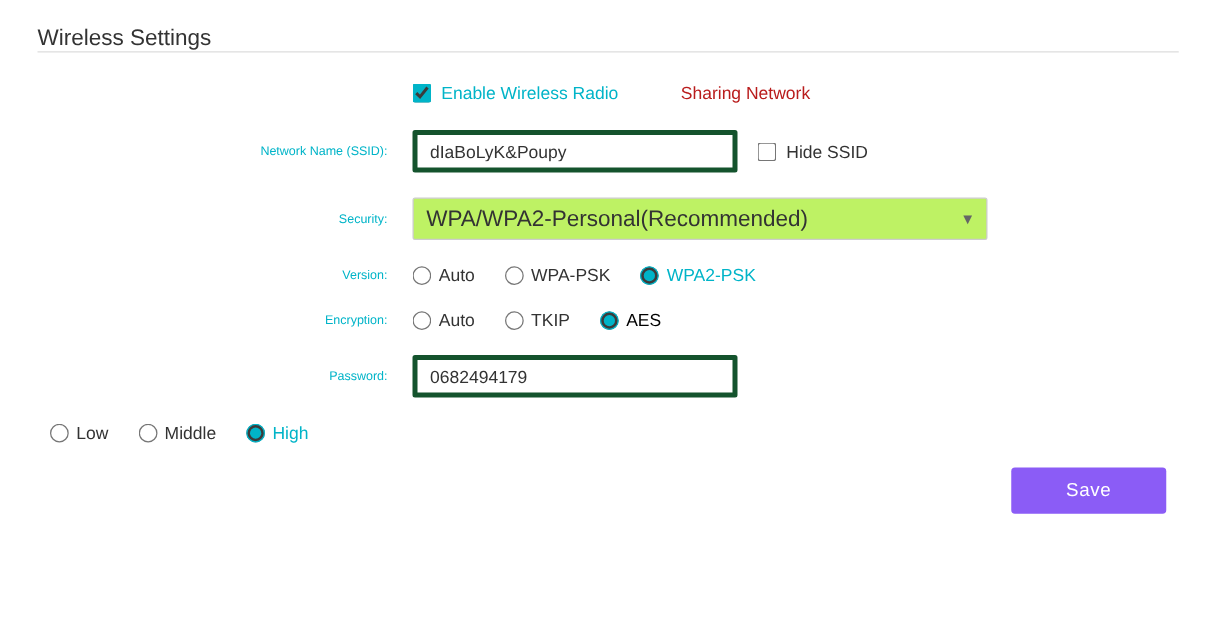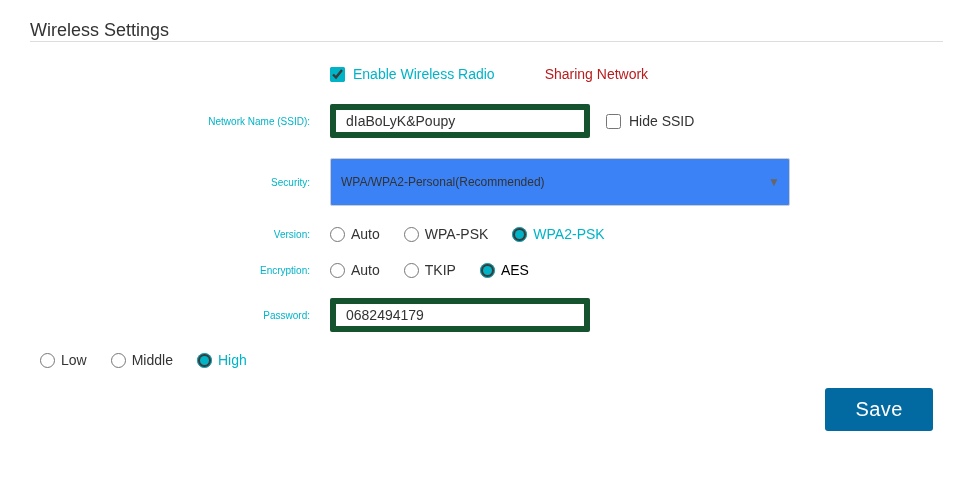--- a/index.html
+++ b/index.html
@@ -62,21 +62,21 @@
       padding-right: 20px;
       color: #00b4c8;
       font-size: 10px;
     }
     .form-control {
       flex: 1;
     }
     input[type="text"] {
       width: 260px;
       height: 34px;
-      border: 6px solid #14532d;
+      border: 4px solid #14532d;
       border-radius: 2px;
       padding: 0 10px;
       font-size: 14px;
       color: #333;
       outline: none;
     }
     .hide-ssid-group {
       display: flex;
       align-items: center;
       gap: 8px;
@@ -90,29 +90,29 @@
     .ssid-row {
       display: flex;
       align-items: center;
     }
     .select-wrapper {
       position: relative;
       width: 460px;
     }
     .select-wrapper select {
       width: 100%;
-      height: 48px;
+      height: 34px;
       border: 1px solid #ccc;
       border-radius: 2px;
       padding: 0 10px;
-      font-size: 12px;
+      font-size: 18px;
       color: #333;
       appearance: none;
       -webkit-appearance: none;
-      background: #3b82f6;
+      background: #bef264;
       cursor: pointer;
       outline: none;
     }
     .select-arrow {
       position: absolute;
       right: 10px;
       top: 50%;
       transform: translateY(-50%);
       pointer-events: none;
       color: #666;
@@ -141,25 +141,25 @@
     .radio-item.selected span {
       color: #00b4c8;
     }
     .save-btn-row {
       display: flex;
       justify-content: flex-end;
       margin-top: 20px;
       padding-right: 10px;
     }
     .save-btn {
-      background: #0369a1;
+      background: #8b5cf6;
       color: #fff;
       border: none;
-      padding: 10px 30px;
-      font-size: 20px;
+      padding: 10px 44px;
+      font-size: 15px;
       border-radius: 3px;
       cursor: pointer;
       letter-spacing: 0.5px;
     }
   </style>
 </head>
 <body>
 
 <div class="container">
   <h2 class="page-title">Wireless Settings</h2>

